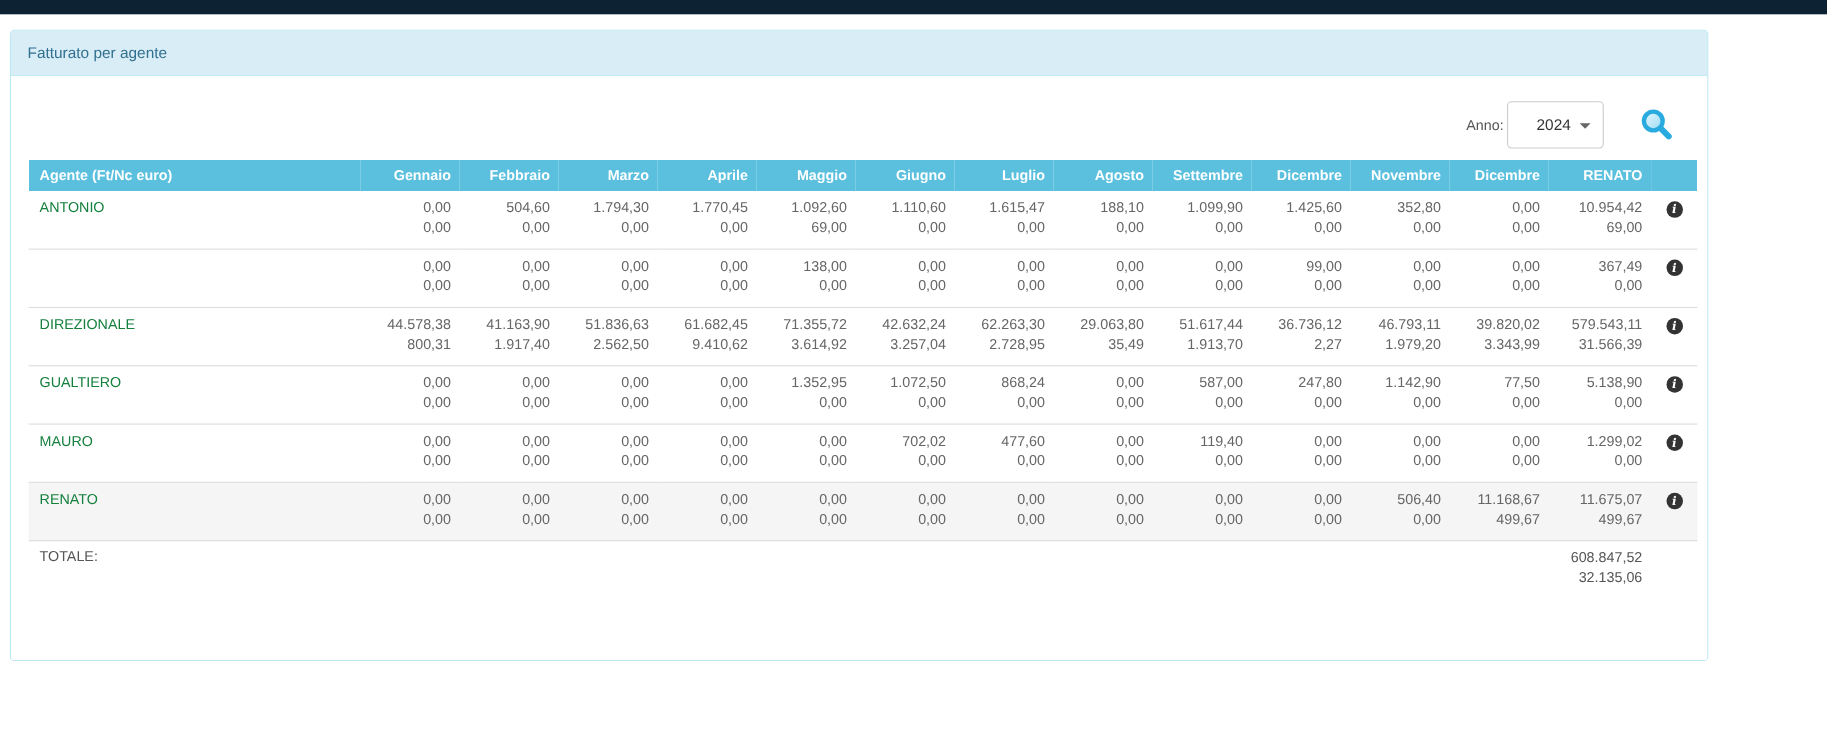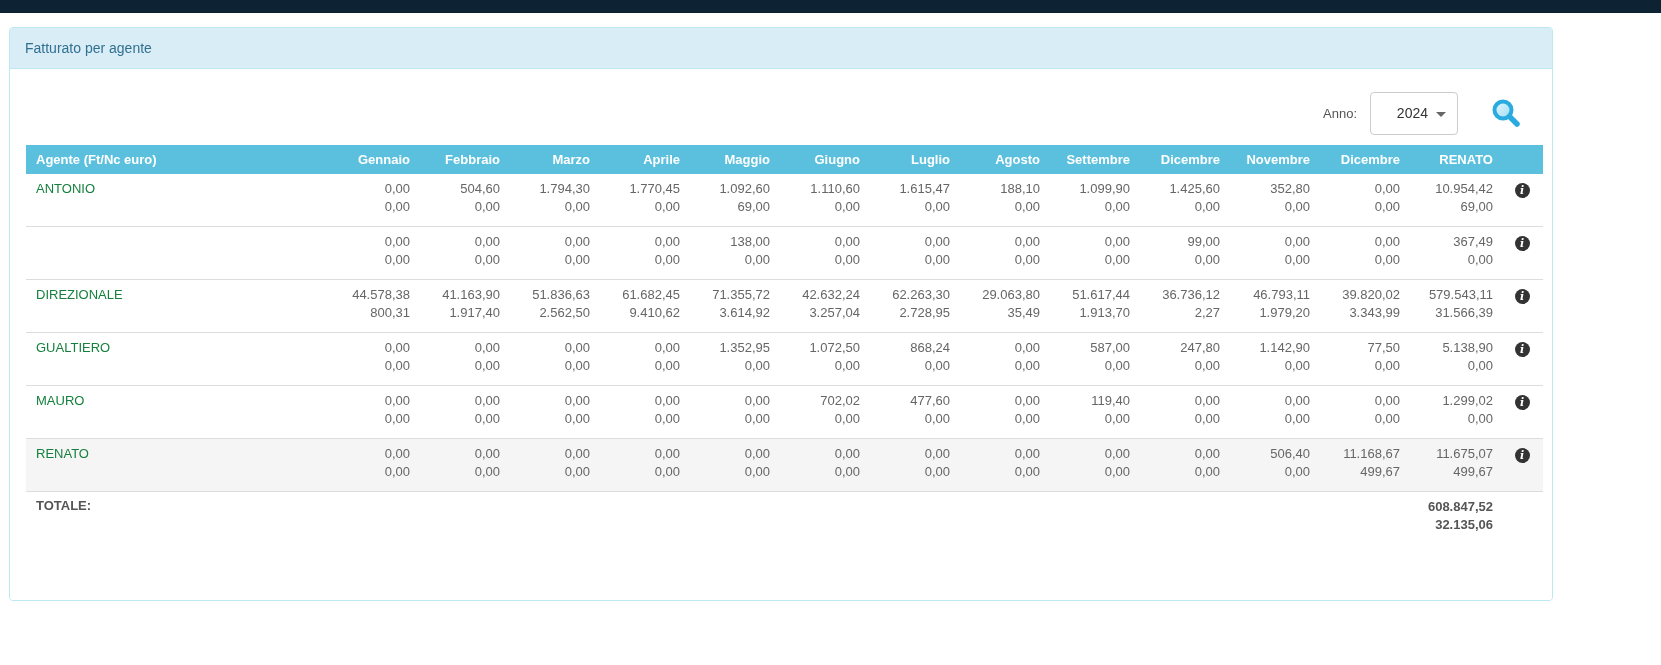--- a/index.html
+++ b/index.html
@@ -31,21 +31,21 @@
     border-radius:0 0 3px 3px;
   }
 
   .filter-row {
     display:flex;
     justify-content:flex-end;
     align-items:center;
     margin:0 14px 12px 0;
     height:40px;
   }
-  .year-label { color:#555; font-size:13px; margin-right:13px; }
+  .year-label { color:#555; font-size:13px; margin-right:3px; }
   .year-select {
     width:88px; height:43px;
     border:1px solid #ccc; border-radius:4px;
     background:#fff;
     display:flex; align-items:center; justify-content:flex-end;
     padding:0 11px;
     font-size:14px; color:#333;
     cursor:pointer;
   }
   .year-select .value { margin-right:8px; }
@@ -87,21 +87,21 @@
     margin-left:44px;
   }
   thead th.first { text-align:left; padding-left:10px; }
 
   tbody td, tfoot td {
     vertical-align:top;
     text-align:right;
     padding:6px 8px 10px 8px;
   }
   tbody tr + tr td { border-top:1px solid #ddd; }
-  tfoot td { border-top:1px solid #ddd; font-weight:bold; color:#555; }
+  tfoot td { border-top:1px solid #ddd; font-weight:normal; color:#555; }
 
   .line { line-height:18px; height:18px; white-space:nowrap; }
   td.agent-cell { text-align:left; color:#15803d; padding-left:10px; }
   tr.highlight td { background:#f5f5f5; }
 
   td.info-cell { text-align:center; padding-top:8px; }
   .info-icon {
     display:inline-block;
     width:15px; height:15px;
     border-radius:50%;

